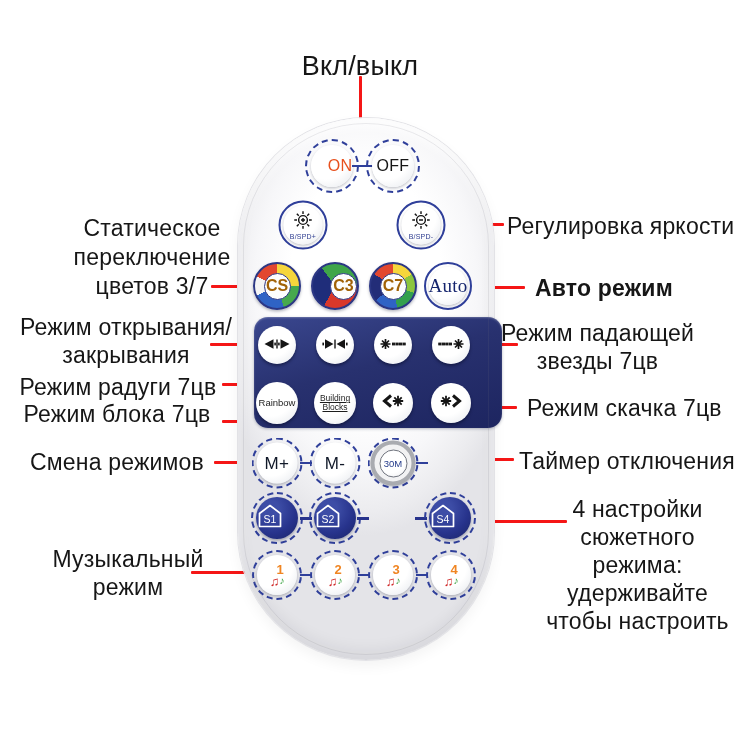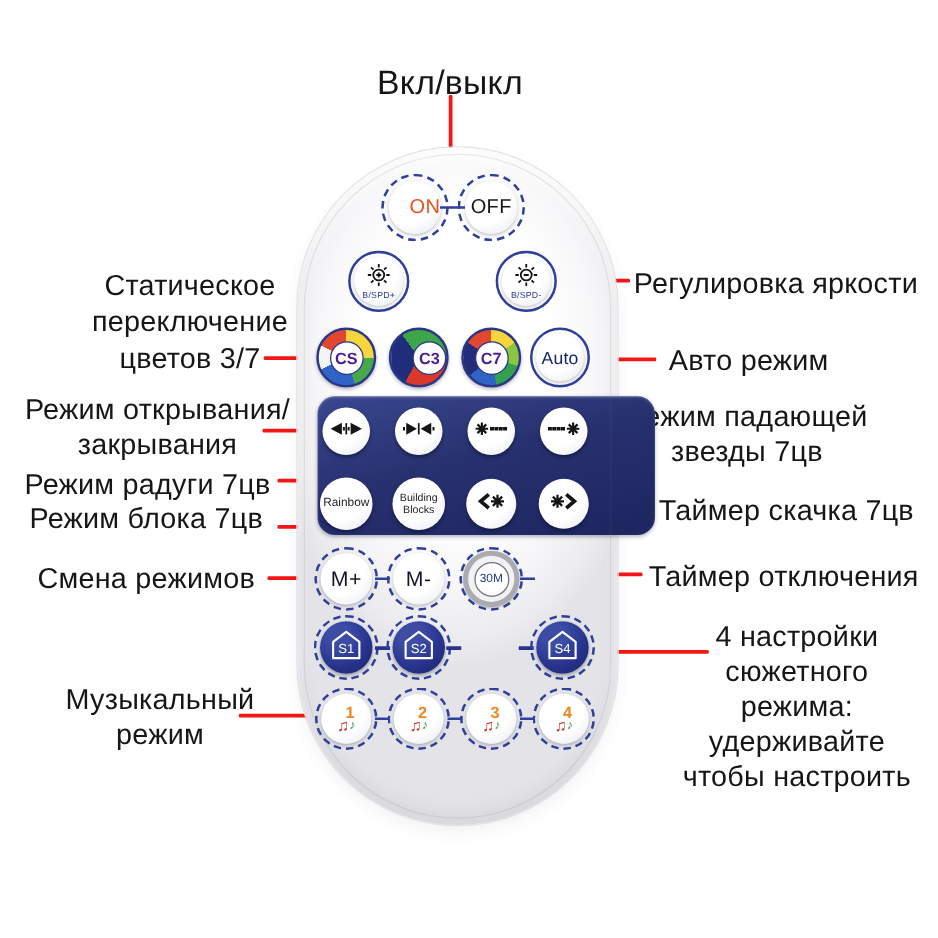--- a/index.html
+++ b/index.html
@@ -45,41 +45,41 @@
 
   .colcenter{flex-direction:column;gap:0px;}
   .bspd-lbl{font-size:7px;color:#2b3a8e;margin-top:-1px;letter-spacing:.2px;}
 
   .cwheel{border-radius:50%;width:44px;height:44px;border:2px solid #2c3784;
      box-shadow:0 1.5px 3px rgba(40,45,70,.35);display:flex;align-items:center;justify-content:center;}
   .cw-cs{background:conic-gradient(#f6d63c 0 25%,#46a94e 25% 45%,#2f63c5 45% 68%,#f4f4f4 68% 82%,#e2472f 82% 100%);}
   .cw-c3{background:conic-gradient(#3fa54a 0 24%,#d9382a 24% 58%,#1f2d7a 58% 90%,#3fa54a 90% 100%);justify-content:flex-end;}
   .cw-c7{background:conic-gradient(#f6d63c 0 16%,#8cc63e 16% 30%,#33a04e 30% 47%,#2f63c5 47% 64%,#232d78 64% 84%,#e2472f 84% 100%);}
   .cw-core{width:25px;height:25px;border-radius:50%;background:#fdfdfd;border:1.5px solid #2c3784;
-     display:flex;align-items:center;justify-content:center;font-size:13px;font-weight:bold;color:#4c1d95;}
-  .auto-t{font-size:14px;color:#15256e;letter-spacing:.2px;}
+     display:flex;align-items:center;justify-content:center;font-size:16px;font-weight:bold;color:#a16207;}
+  .auto-t{font-size:19px;color:#15256e;letter-spacing:.2px;font-family:Liberation Serif, serif;}
 
   #bluepanel{position:absolute;left:16px;top:199px;width:248px;height:111px;border-radius:14px;
      background:linear-gradient(165deg,#3a478f 0%,#28316f 45%,#1d2560 100%);
-     box-shadow:inset 0 1px 2px rgba(255,255,255,.25),0 1px 3px rgba(20,25,60,.3);padding-left:22px;}
+     box-shadow:inset 0 1px 2px rgba(255,255,255,.25),0 1px 3px rgba(20,25,60,.3);}
   .pcap{box-shadow:0 2px 3px rgba(8,12,40,.5);}
   .ptxt{font-size:9.5px;color:#1d1d1d;text-align:center;line-height:9.5px;white-space:pre-line;}
-  .ptxt.small{font-size:8.5px;line-height:8.8px;}
+  .ptxt.small{font-size:8.5px;line-height:8.8px;text-decoration:underline;}
 
   .m-t{font-size:17px;color:#101828;letter-spacing:.4px;}
 
   .timer-bezel{width:37px;height:37px;border-radius:50%;background:#f2f2f3;border:4px solid #a9abb0;
      display:flex;align-items:center;justify-content:center;box-shadow:0 1px 2px rgba(40,45,70,.3);}
   .timer-face{width:26px;height:26px;border-radius:50%;border:1px solid #70747e;
      background:radial-gradient(circle at 40% 30%,#ffffff 60%,#ececee 100%);
      display:flex;align-items:center;justify-content:center;font-size:9.5px;color:#233a8a;}
 
   .scap{width:42px;height:42px;border-radius:50%;
      background:radial-gradient(circle at 35% 28%,#3d4da6 20%,#27338c 60%,#1a2466 100%);
-     box-shadow:0 1.5px 3px rgba(40,45,70,.4);display:flex;align-items:center;justify-content:center;}
+     box-shadow:0 1.5px 3px rgba(40,45,70,.4);display:flex;align-items:center;}
   svg text{font-family:"Liberation Sans",sans-serif;}
 
   .m-num{font-size:13px;font-weight:bold;color:#f08522;line-height:12px;margin-left:6px;}
   .notes{line-height:11px;margin-top:-1px;}
   .n1{color:#cf2828;font-size:13px;}
   .n2{color:#2f9e38;font-size:10px;vertical-align:2px;}
 
   .conn{position:absolute;background:#2f3f9a;height:2px;}
   .conn.thick{height:3px;background:#27338c;}
   .icon-dark{fill:#151515;stroke:#151515;}
@@ -94,24 +94,24 @@
 переключение
 цветов 3/7</div>
   <div class="lbl center" style="left:16px;top:313px;width:220px;line-height:28px;">Режим открывания/
 закрывания</div>
   <div class="lbl center" style="left:18px;top:374px;width:200px;">Режим радуги 7цв</div>
   <div class="lbl center" style="left:17px;top:401px;width:200px;">Режим блока 7цв</div>
   <div class="lbl center" style="left:17px;top:449px;width:200px;">Смена режимов</div>
   <div class="lbl center" style="left:28px;top:545px;width:200px;line-height:28px;">Музыкальный
 режим</div>
   <div class="lbl" style="left:507px;top:213px;">Регулировка яркости</div>
-  <div class="lbl" style="left:535px;top:275px;">Авто режим</div>
+  <div class="lbl" style="left:535px;top:275px;font-weight:bold;">Авто режим</div>
   <div class="lbl center" style="left:500px;top:319px;width:195px;line-height:28px;">Режим падающей
 звезды 7цв</div>
-  <div class="lbl" style="left:527px;top:395px;">Таймер скачка 7цв</div>
+  <div class="lbl" style="left:527px;top:395px;">Режим скачка 7цв</div>
   <div class="lbl" style="left:519px;top:448px;">Таймер отключения</div>
   <div class="lbl center" style="left:540px;top:495px;width:195px;line-height:28px;">4 настройки
 сюжетного
 режима:
 удерживайте
 чтобы настроить</div>
 
   <div class="rline vert" style="left:359px;top:76px;height:47px;"></div>
   <div class="rline" style="left:211px;top:285px;width:46px;"></div>
   <div class="rline" style="left:210px;top:343px;width:48px;"></div>

